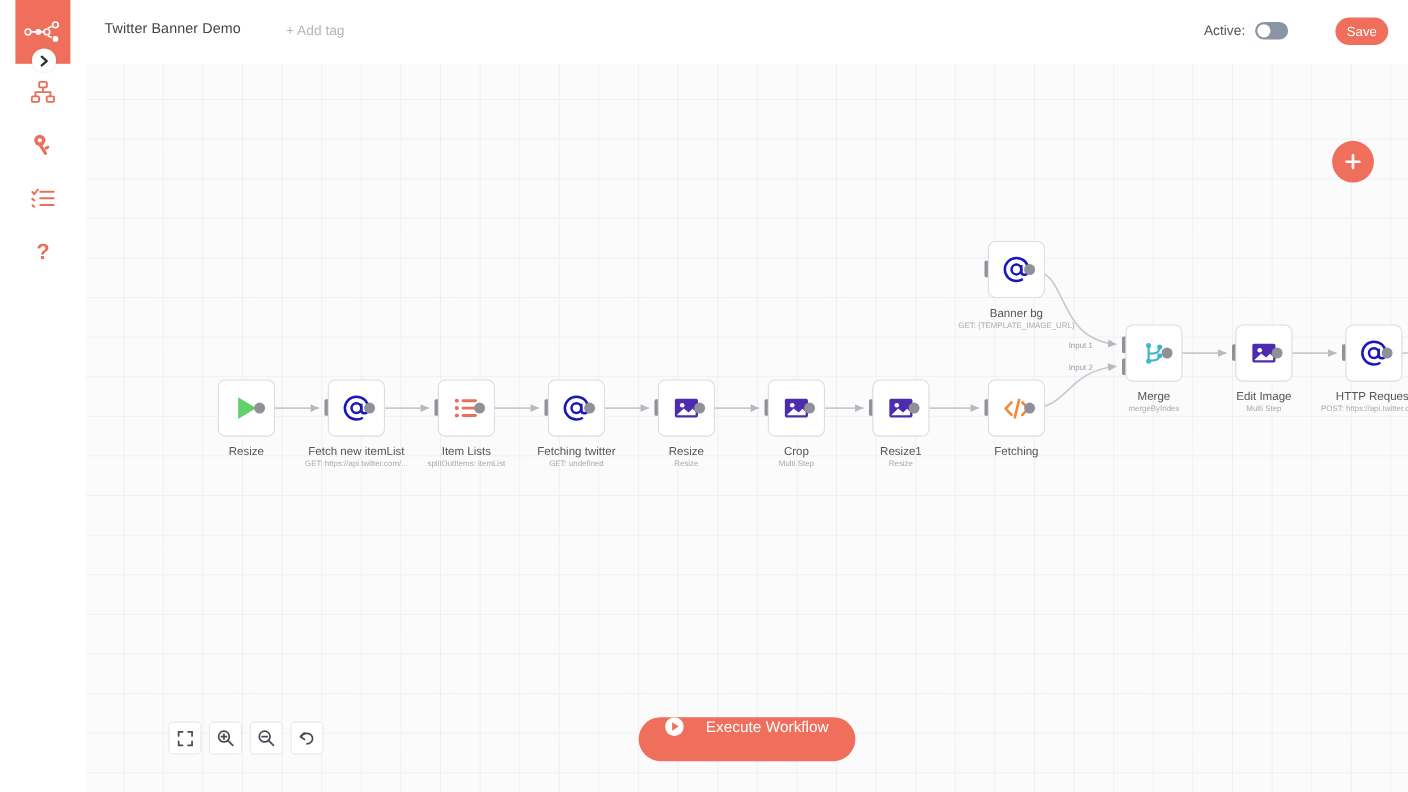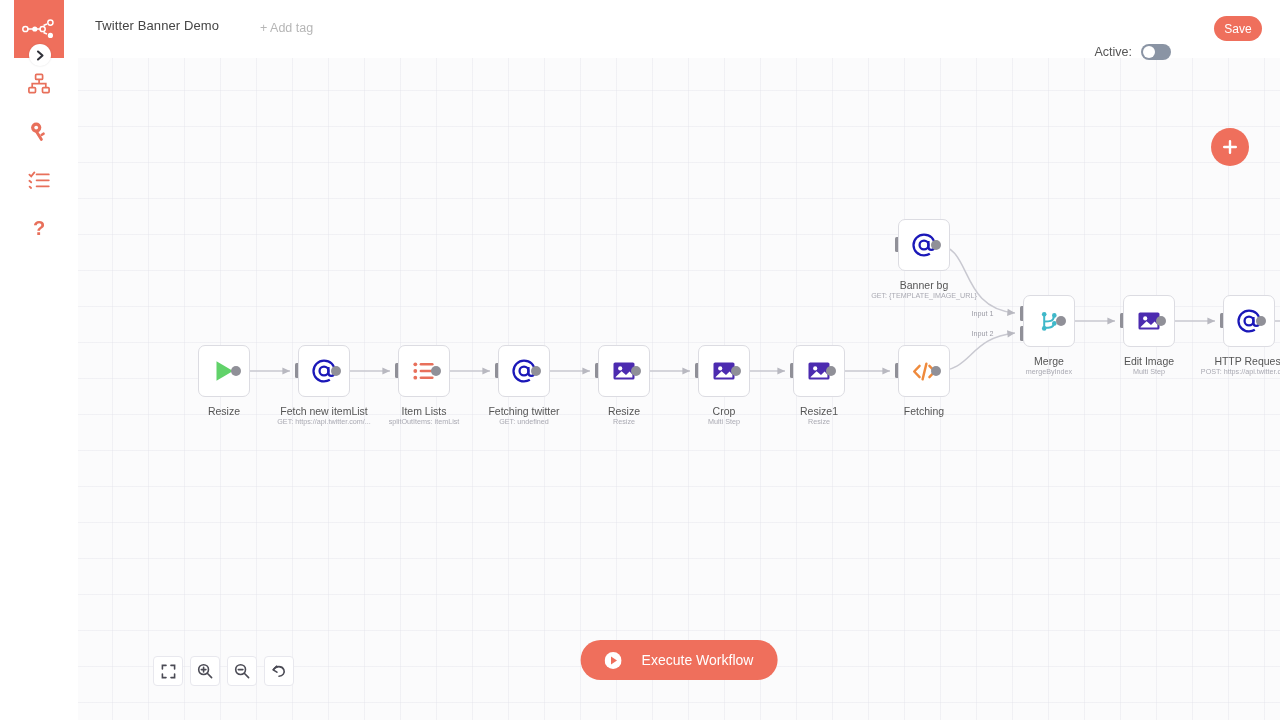--- a/index.html
+++ b/index.html
@@ -51,21 +51,21 @@
   #wf-title {
     position: absolute; left: 17px; top: 18px;
     font-size: 13px; color: #444444; letter-spacing: .1px;
   }
   #add-tag {
     position: absolute; left: 182px; top: 21px;
     font-size: 12.5px; color: #b6b6b6; cursor: pointer;
   }
   #active-wrap {
     position: absolute; right: 109px; top: 20px;
-    display: flex; align-items: center; gap: 9px; margin-top: 24px;
+    display: flex; align-items: center; gap: 9px;
   }
   #active-label { font-size: 12.5px; color: #555555; }
   #active-toggle {
     width: 30px; height: 16px; border-radius: 9px;
     background: #8a94a4; position: relative; cursor: pointer;
   }
   #active-knob {
     position: absolute; left: 2px; top: 2px;
     width: 12px; height: 12px; border-radius: 50%;
     background: #ffffff;
@@ -151,27 +151,27 @@
     position: absolute; left: 75px; bottom: 34px;
     display: flex; gap: 7px; z-index: 20;
   }
   .zbtn {
     width: 30px; height: 30px; border-radius: 4px;
     background: #ffffff; border: 1px solid #e8e8ee;
     display: flex; align-items: center; justify-content: center;
     cursor: pointer;
   }
   #execute-btn {
-    position: absolute; left: 50%; bottom: 40px;
+    position: absolute; left: 50%; bottom: 28px;
     transform: translateX(-50%);
     height: 40px; padding: 0 24px;
     border: none; border-radius: 20px;
     background: #ef6f5c; color: #ffffff;
     font-size: 14px; cursor: pointer;
-    display: flex; align-items: center; gap: 20px;
+    display: flex; gap: 20px;
     font-family: "Liberation Sans", sans-serif;
     z-index: 20;
   }
 </style>
 </head>
 <body>
 
 <div id="app">
 
   <div id="sidebar">

